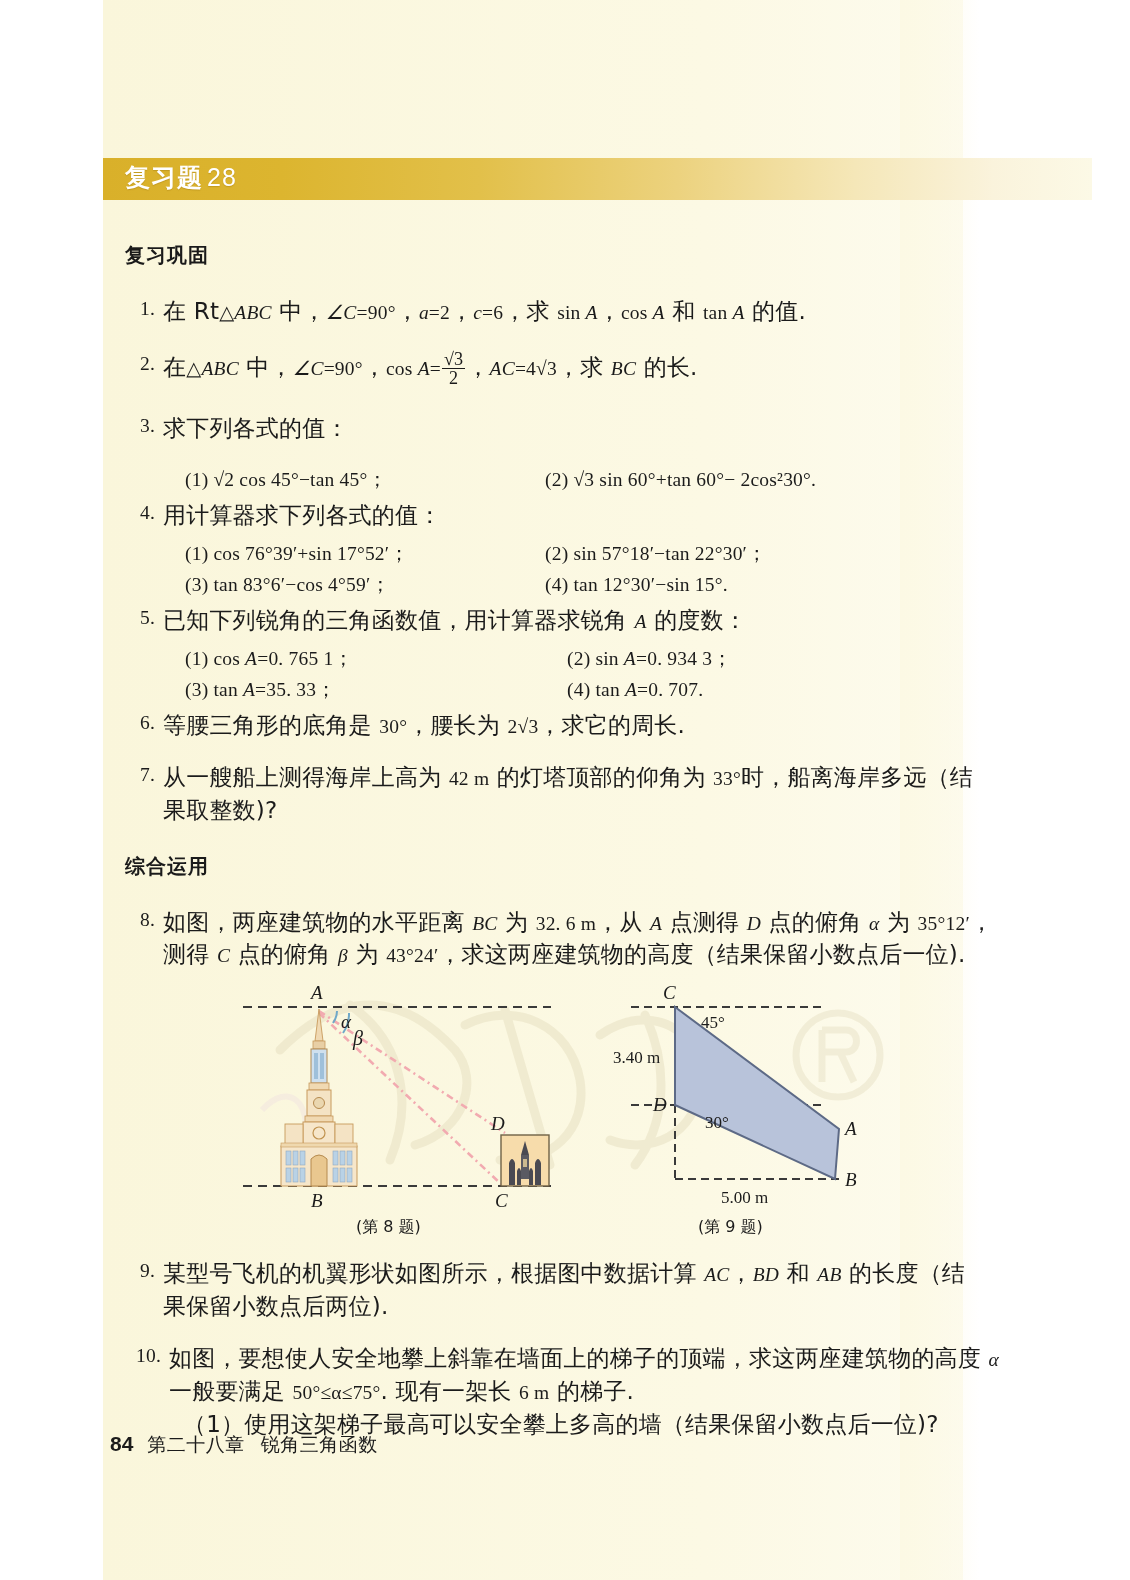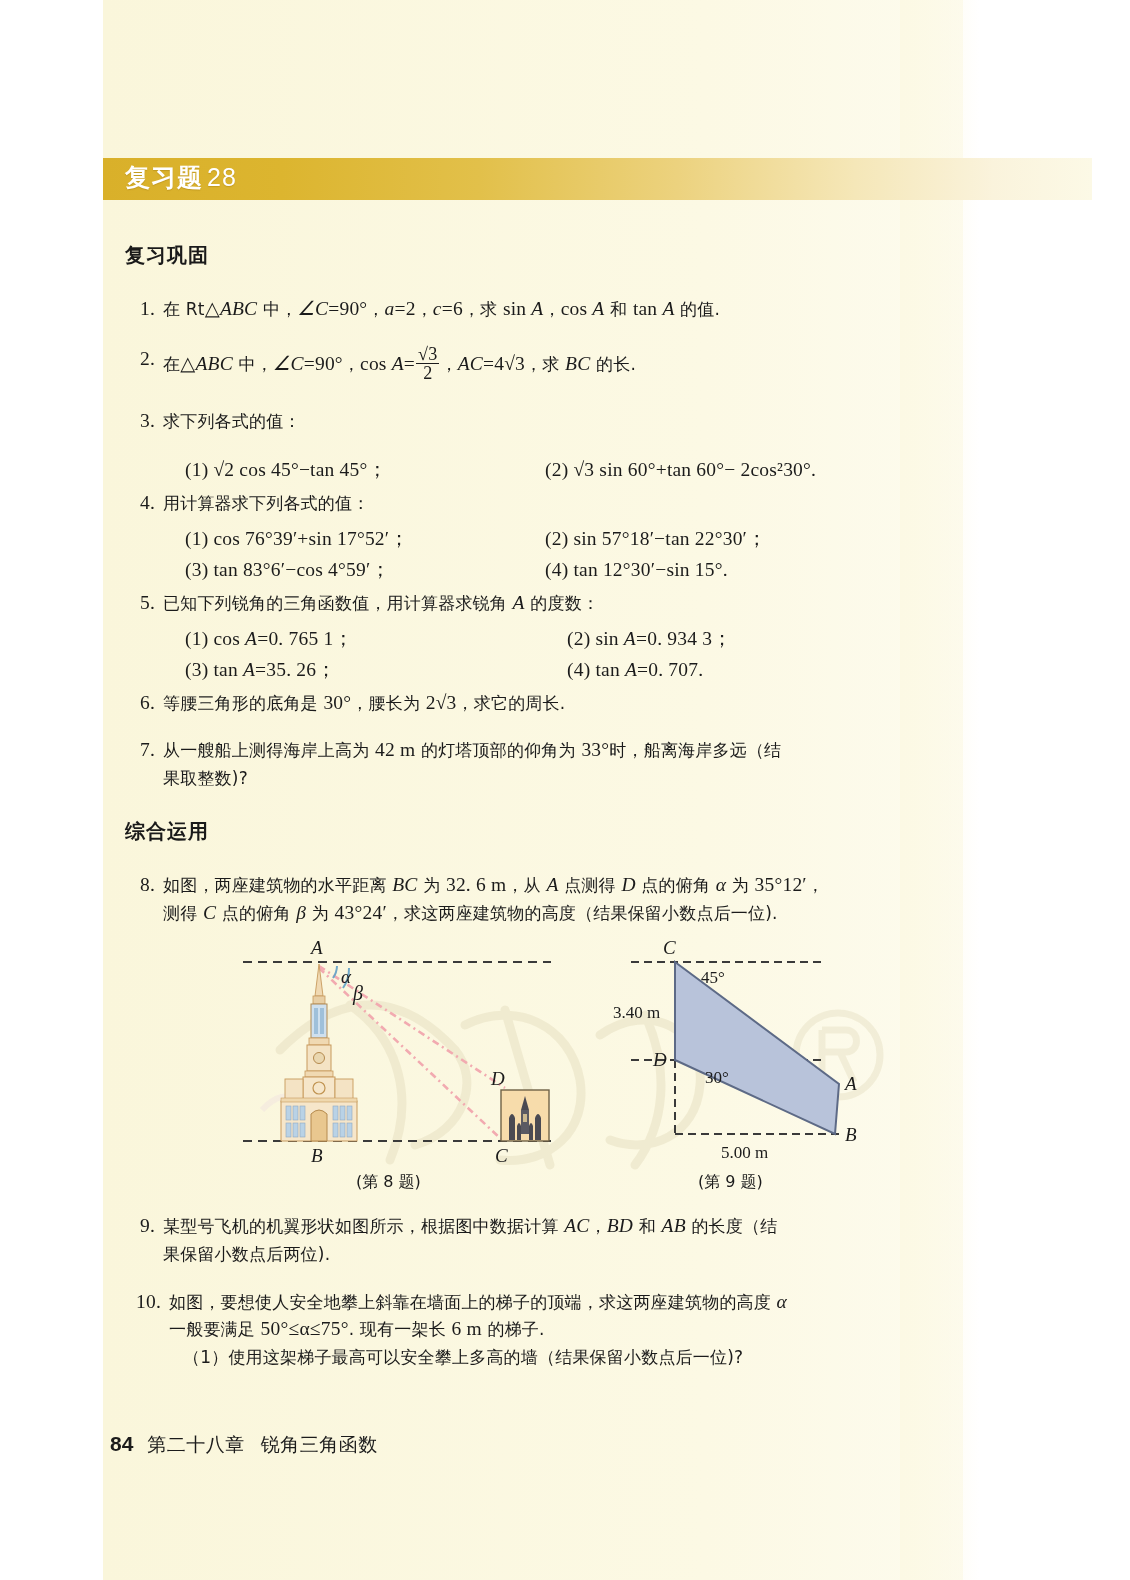--- a/index.html
+++ b/index.html
@@ -112,21 +112,21 @@
     width: 30px;
     text-align: right;
     font-family: "Liberation Serif", serif;
   }
   .prob .body {
     display: block;
     margin-left: 38px;
   }
   .prob .body.wide { margin-left: 44px; }
 
-  .cn { font-family: "DejaVu Sans", sans-serif; font-size: 17px; }
+  .cn { font-family: "DejaVu Sans", sans-serif; font-size: 23px; }
   .mi { font-style: italic; font-family: "Liberation Serif", serif; }
   .mn { font-family: "Liberation Serif", serif; font-style: normal; }
   .op { font-family: "Liberation Serif", serif; font-style: normal; }
 
   
   .subrow {
     display: block;
     margin-left: 38px;
     position: relative;
     height: 31px;
@@ -260,21 +260,21 @@
     <div class="prob" style="margin-top:2px;">
       <span class="num">5.</span>
       <span class="body"><span class="cn">已知下列锐角的三角函数值，用计算器求锐角 </span><span class="mi">A</span><span class="cn"> 的度数：</span></span>
     </div>
     <div class="prob" style="margin-top:8px;">
       <span class="subrow s5">
         <span class="c1"><span class="mn">(1)</span> <span class="op">cos </span><span class="mi">A</span><span class="mn">=0. 765 1；</span></span>
         <span class="c2"><span class="mn">(2)</span> <span class="op">sin </span><span class="mi">A</span><span class="mn">=0. 934 3；</span></span>
       </span>
       <span class="subrow s5">
-        <span class="c1"><span class="mn">(3)</span> <span class="op">tan </span><span class="mi">A</span><span class="mn">=35. 26；</span></span>
+        <span class="c1"><span class="mn">(3)</span> <span class="op">tan </span><span class="mi">A</span><span class="mn">=35. 33；</span></span>
         <span class="c2"><span class="mn">(4)</span> <span class="op">tan </span><span class="mi">A</span><span class="mn">=0. 707.</span></span>
       </span>
     </div>
 
     <div class="prob" style="margin-top:2px;">
       <span class="num">6.</span>
       <span class="body"><span class="cn">等腰三角形的底角是 </span><span class="mn">30°</span><span class="cn">，腰长为 </span><span class="mn">2</span><span class="mn">√3</span><span class="cn">，求它的周长.</span></span>
     </div>
 
     <div class="prob" style="margin-top:20px;">

